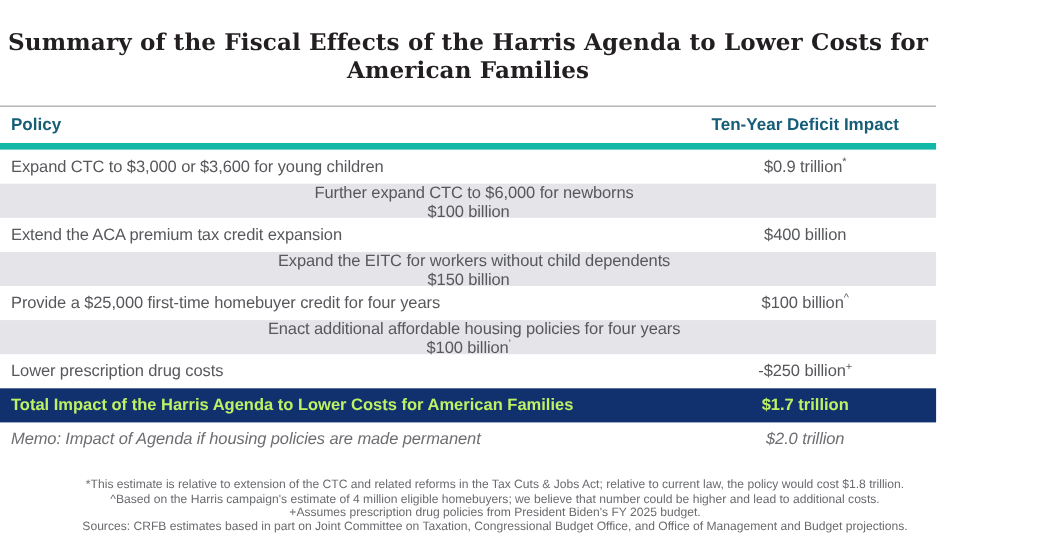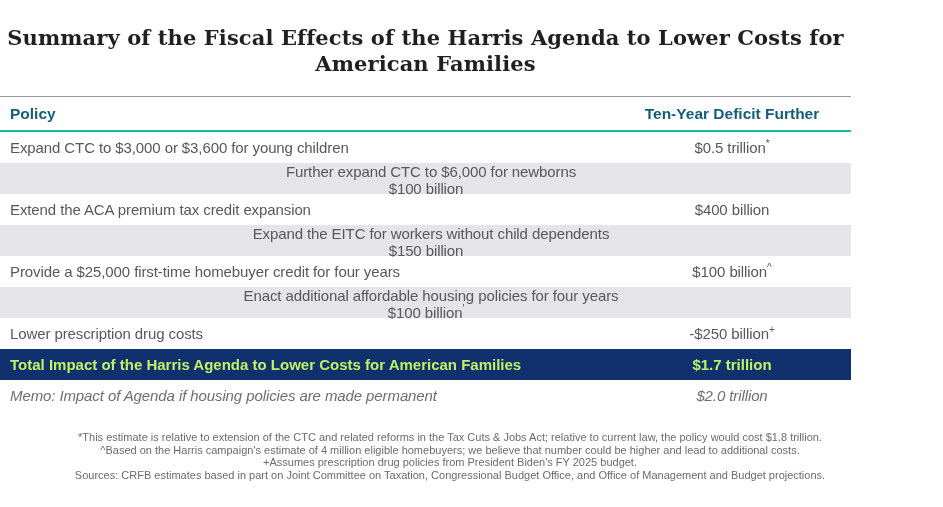--- a/index.html
+++ b/index.html
@@ -31,21 +31,21 @@
     margin: 19px auto 0 auto;
   }
   .trow {
     display: flex;
     align-items: center;
     height: 31px;
   }
   .header-row {
     height: 33px;
     border-top: 1px solid #9c9c9c;
-    border-bottom: 2px solid #14b8a6;
+    border-bottom: 6px solid #14b8a6;
     color: #165e78;
     font-weight: bold;
     font-size: 15.5px;
   }
   .cell { box-sizing: border-box; }
   .policy {
     flex: 1;
     padding-left: 10px;
     text-align: left;
   }
@@ -90,26 +90,26 @@
 <body>
 
 <div class="page">
 
   <div class="title">Summary of the Fiscal Effects of the Harris Agenda to Lower Costs for American Families</div>
 
   <div class="tablewrap">
 
     <div class="trow header-row">
       <div class="cell policy">Policy</div>
-      <div class="cell value">Ten-Year Deficit Further</div>
+      <div class="cell value">Ten-Year Deficit Impact</div>
     </div>
 
     <div class="trow data-row">
       <div class="cell policy">Expand CTC to $3,000 or $3,600 for young children</div>
-      <div class="cell value"><span>$0.5 trillion</span><sup>*</sup></div>
+      <div class="cell value"><span>$0.9 trillion</span><sup>*</sup></div>
     </div>
 
     <div class="trow data-row shaded">
       <div class="cell policy">Further expand CTC to $6,000 for newborns</div>
       <div class="cell value"><span>$100 billion</span><sup></sup></div>
     </div>
 
     <div class="trow data-row">
       <div class="cell policy">Extend the ACA premium tax credit expansion</div>
       <div class="cell value"><span>$400 billion</span><sup></sup></div>

